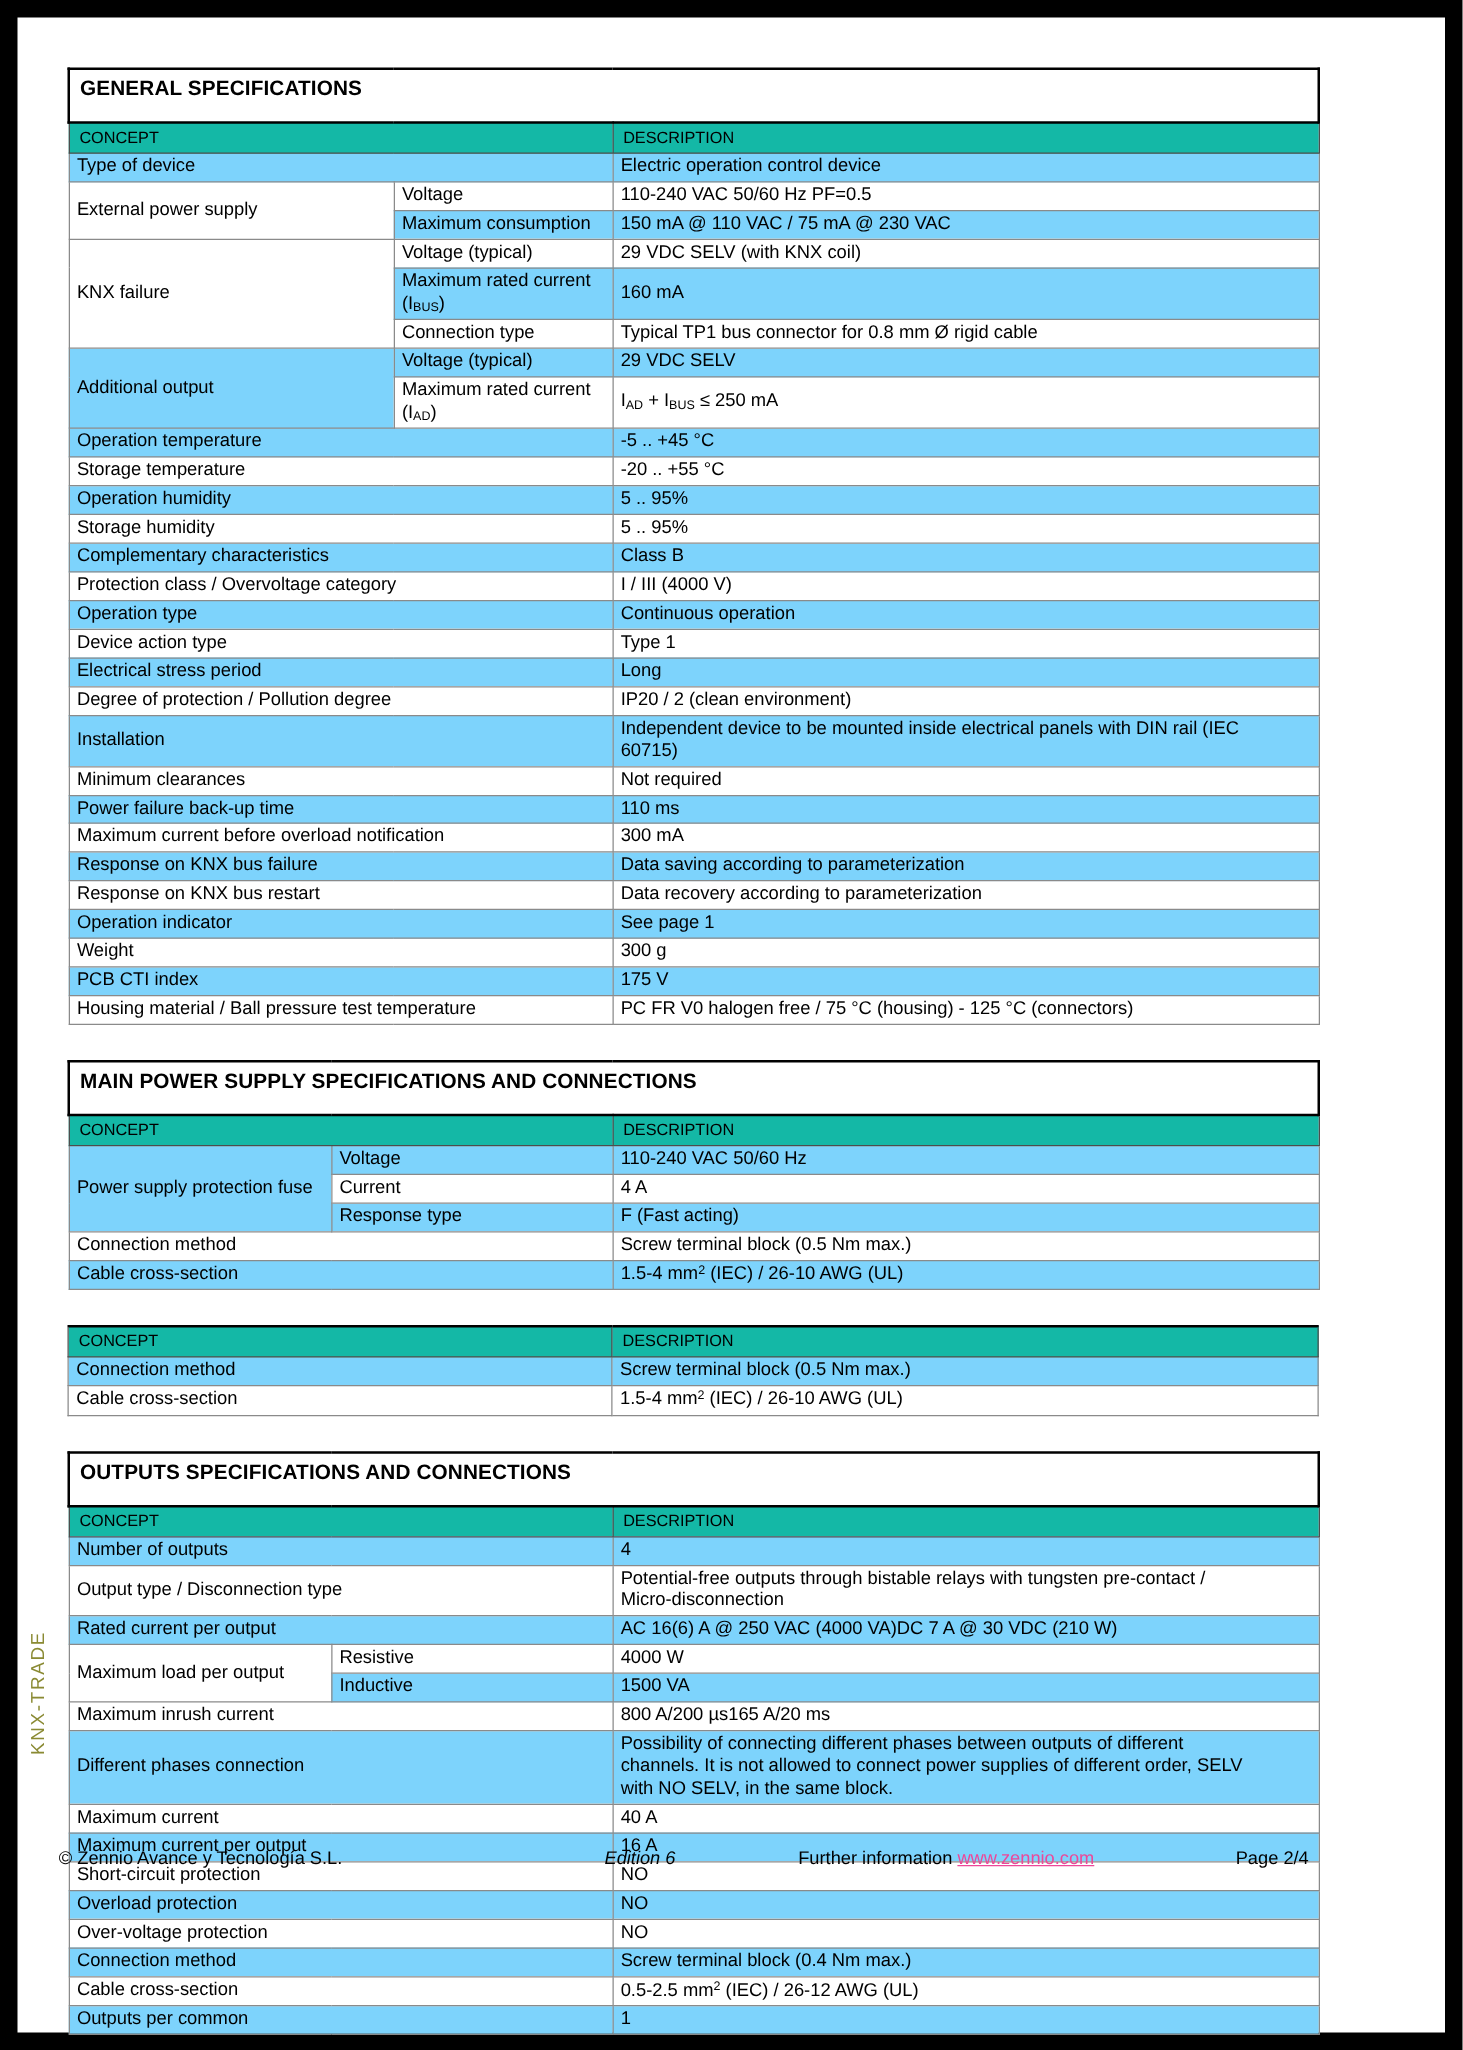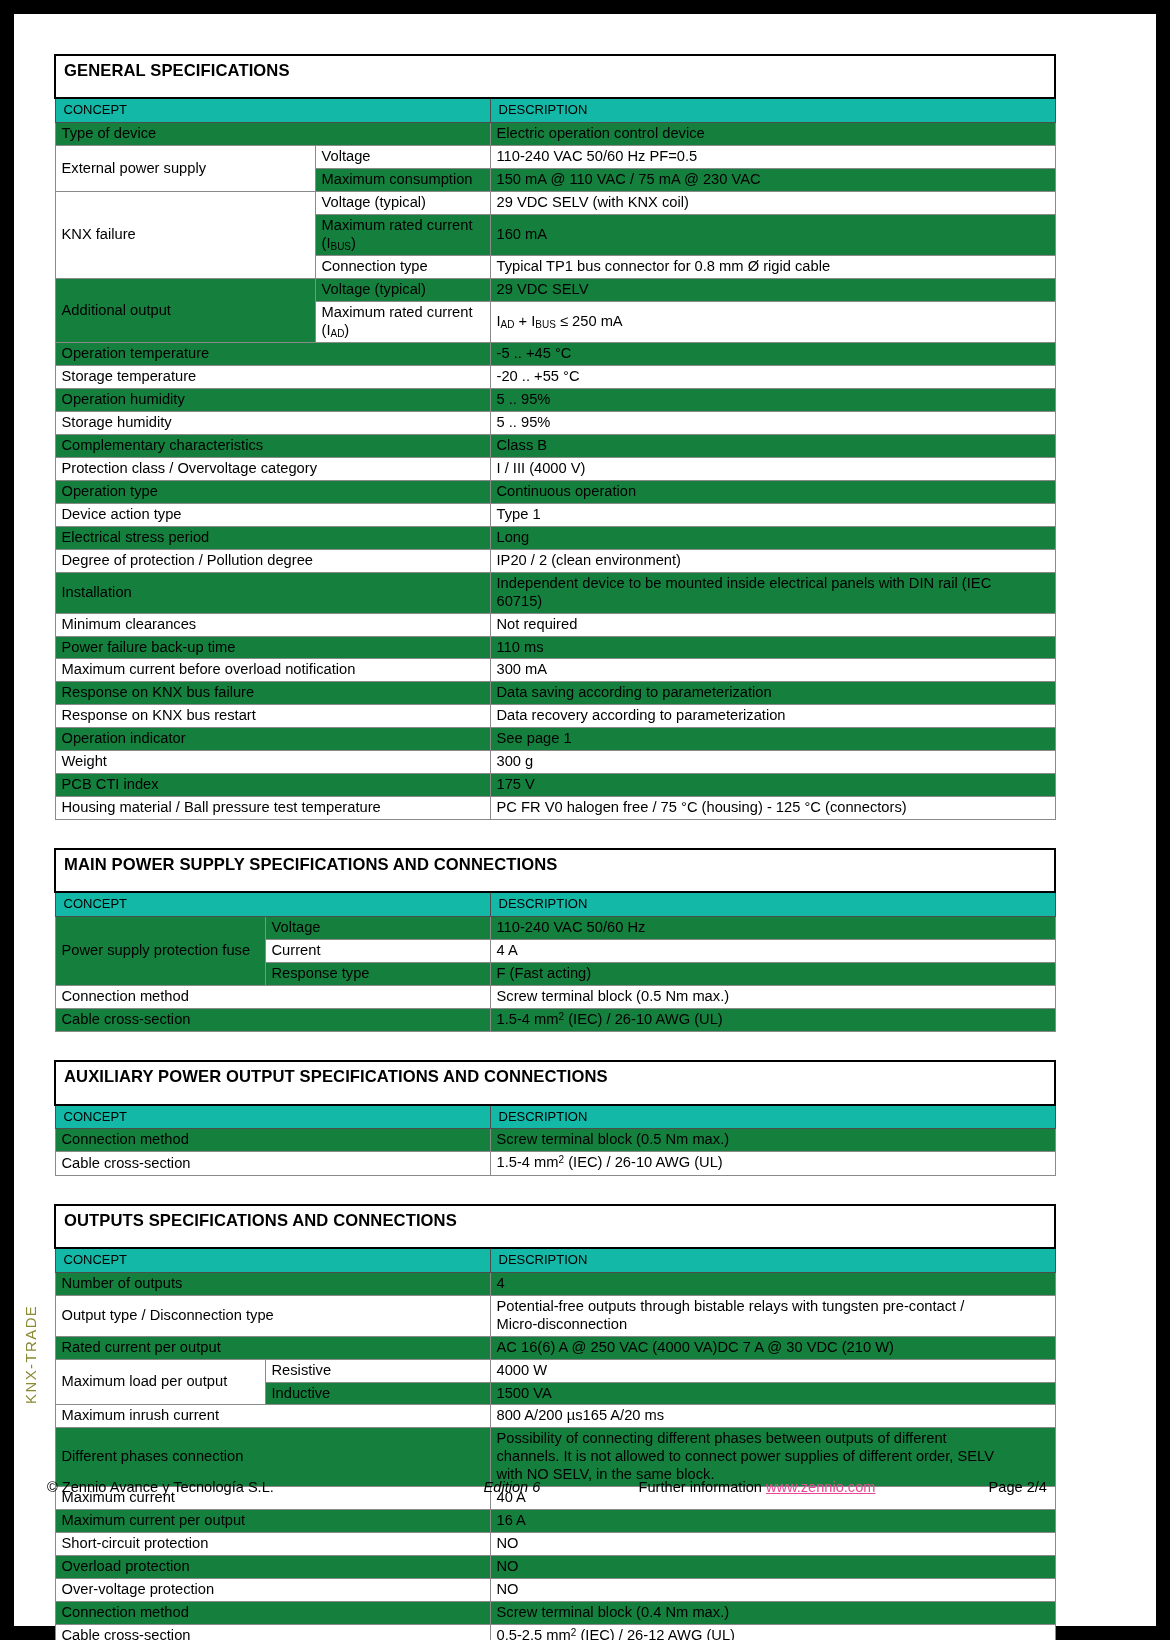--- a/index.html
+++ b/index.html
@@ -43,21 +43,21 @@
   
   tr.col-head td{
     background:#14b8a6;
     border:1px solid #4d4d4d;
     border-top:2px solid #000;
     font-weight:normal;
     font-size:13px;
     padding:3px 8px 4px 8px;
   }
   
-  tr.alt td{background:#15803d;}
+  tr.alt td{background:#7dd3fc;}
   tr.norm td{background:#fff;}
   td.concept{padding-left:8px;}
   td.sub{padding-left:8px;}
   td.desc{padding-left:8px;margin-top:47px;}
   td.just{text-align:justify;text-justify:inter-word;padding-right:10px;}
   td.just > span{display:block;}
   .ml{line-height:1.26;}
   sub{font-size:.68em;vertical-align:-0.22em;letter-spacing:0;}
   sup{font-size:.68em;vertical-align:.45em;}
   
@@ -263,23 +263,20 @@
             </tbody>
           </table>
         </div>
         <div class="block">
           <table class="spec">
             <colgroup>
               <col style="width: 435px;">
               <col style="width: 565px;">
             </colgroup>
             <tbody>
-              <tr class="sec-title">
-                <td colspan="2">AUXILIARY POWER OUTPUT SPECIFICATIONS AND CONNECTIONS</td>
-              </tr>
               <tr class="col-head">
                 <td colspan="1">CONCEPT</td>
                 <td>DESCRIPTION</td>
               </tr>
               <tr class="alt">
                 <td class="concept">Connection method</td>
                 <td class="desc">Screw terminal block (0.5 Nm max.)</td>
               </tr>
               <tr class="norm">
                 <td class="concept">Cable cross-section</td>

